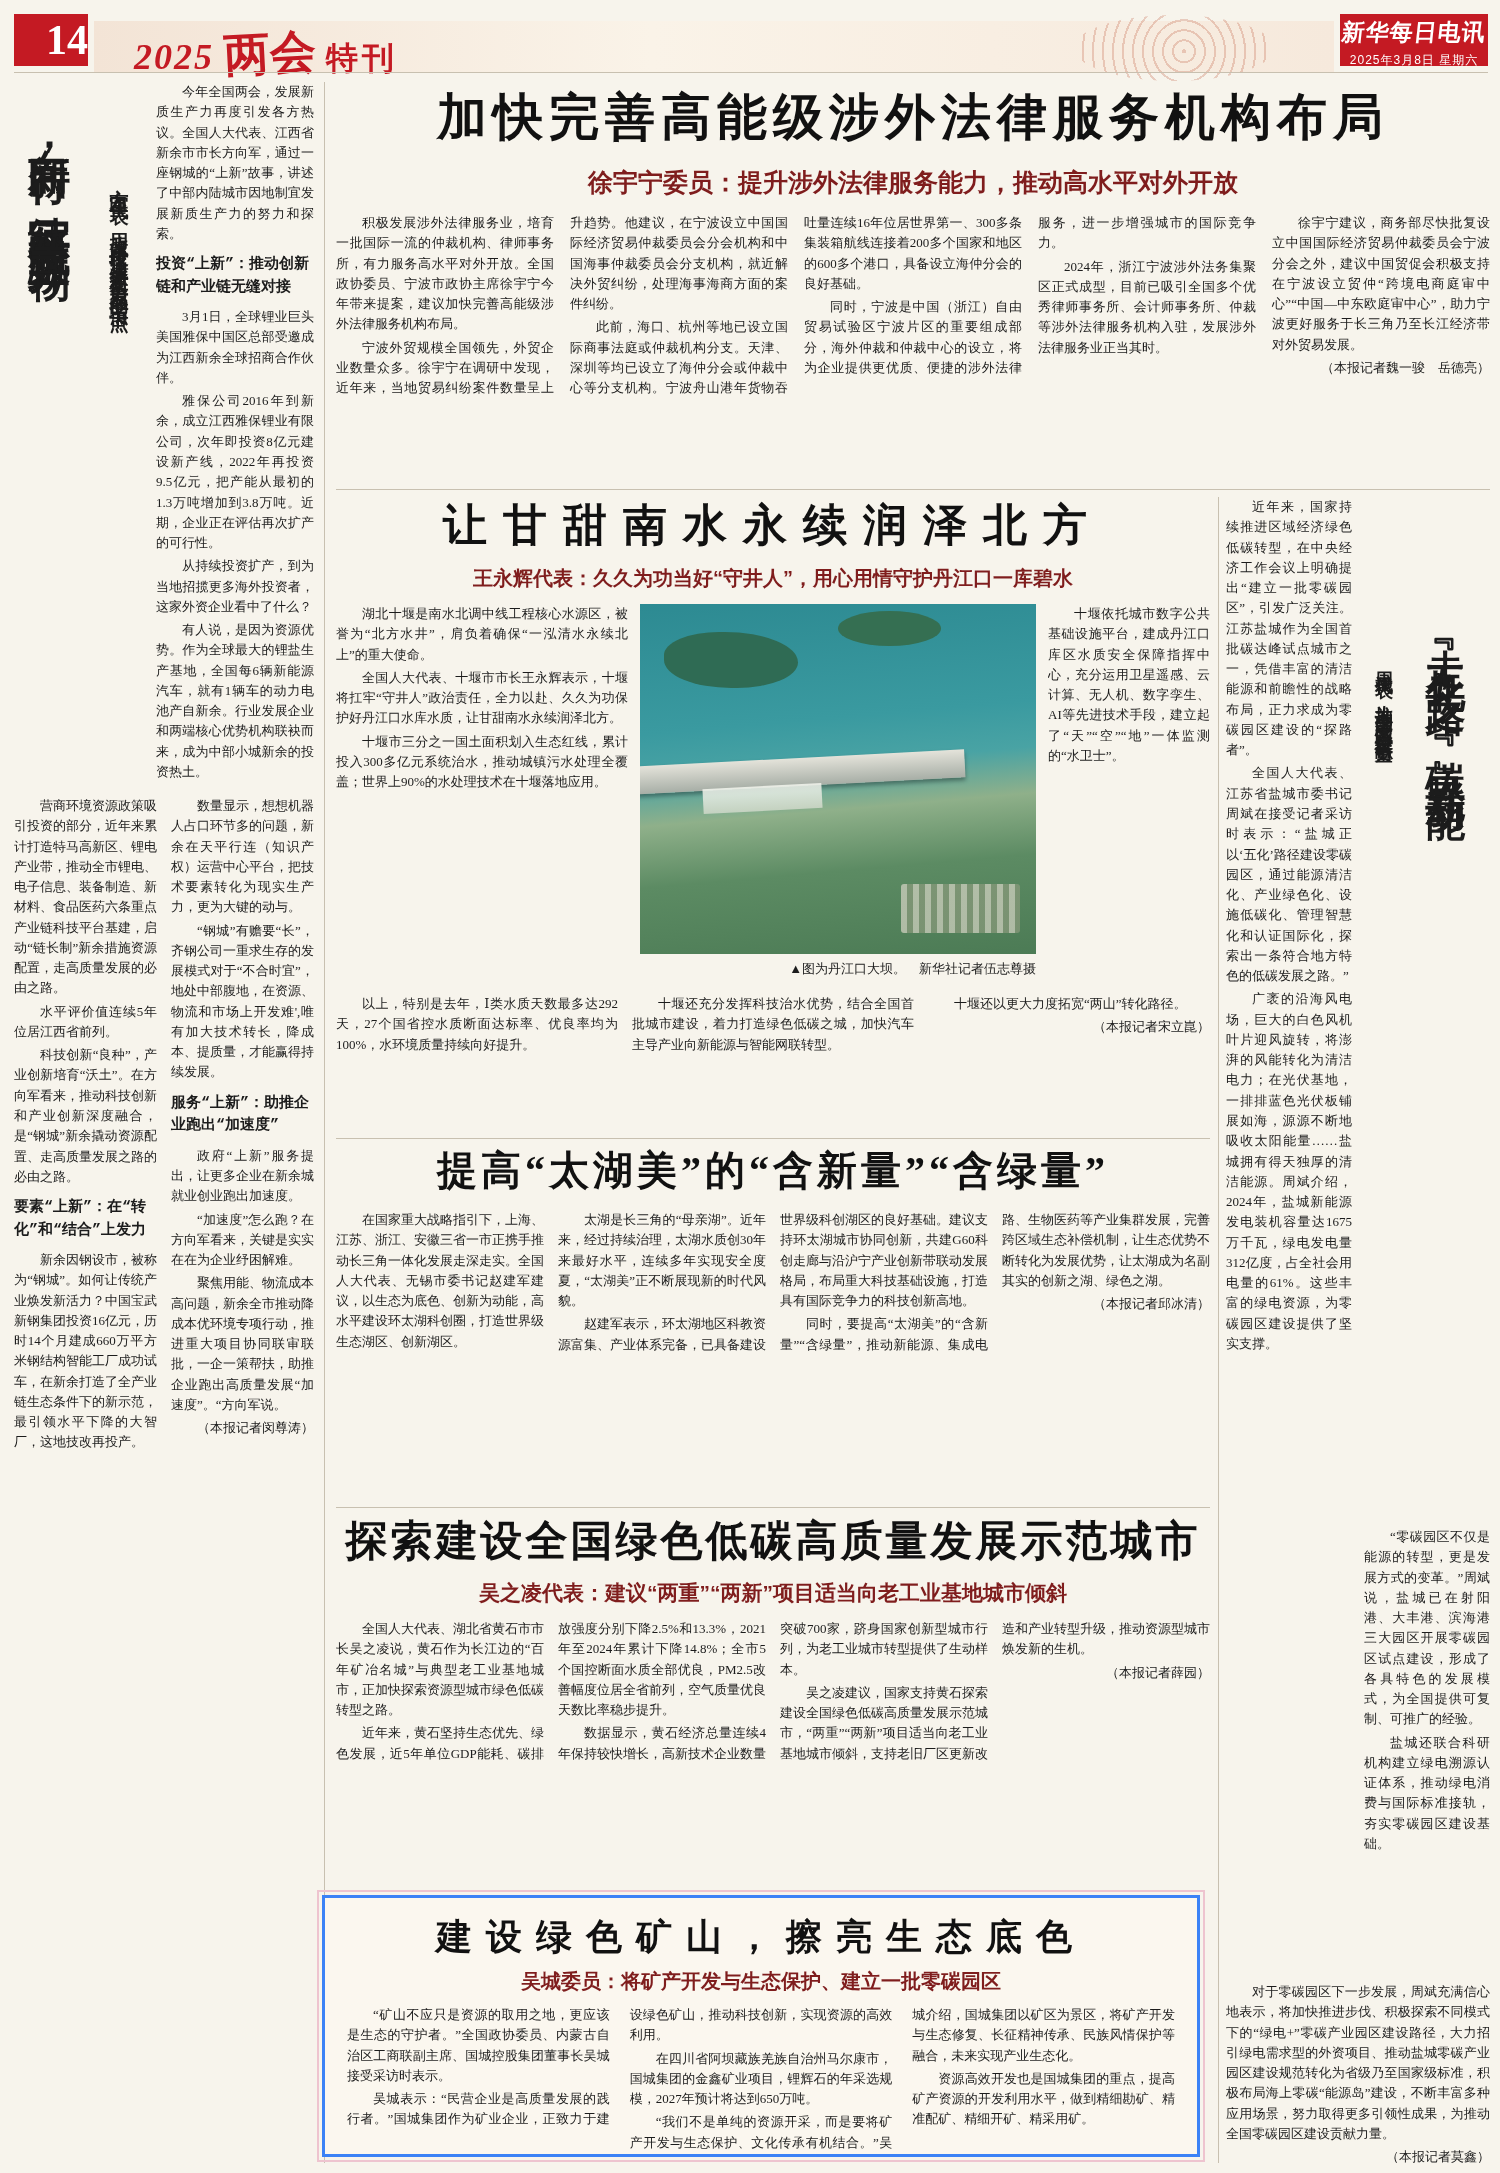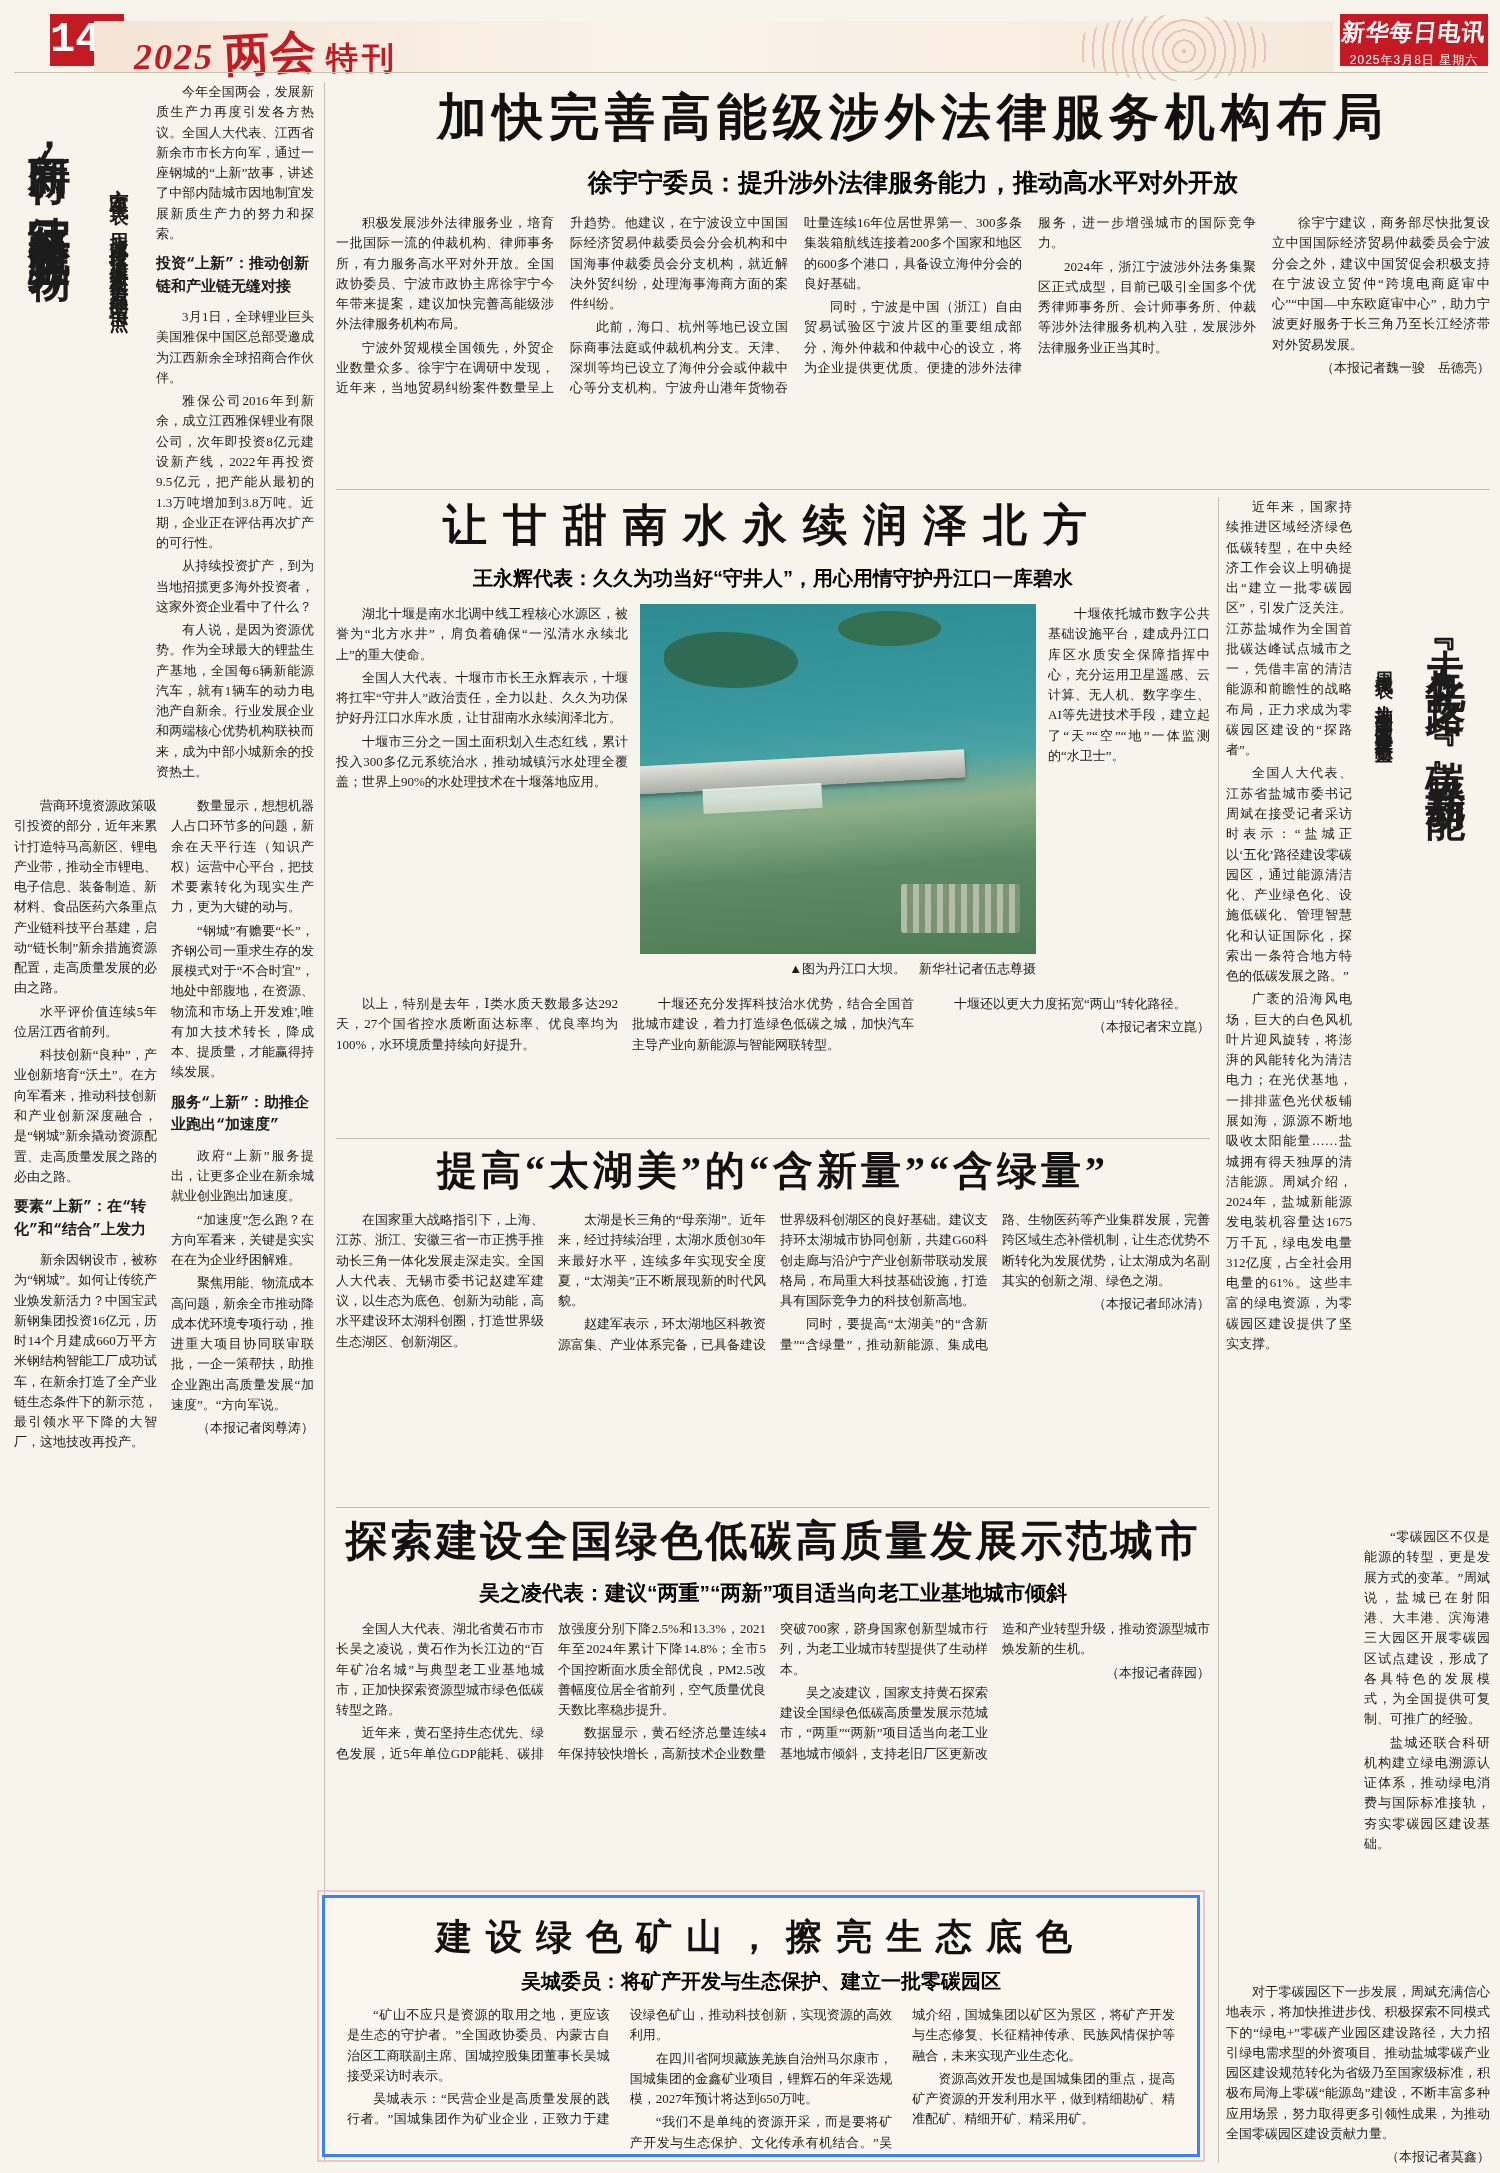--- a/index.html
+++ b/index.html
@@ -1,42 +1,42 @@
 <!DOCTYPE html>
 <html><head>
 <meta charset="utf-8">
 <style>
   html,body{margin:0;padding:0;background:#dedacf;}
   .page{position:relative;width:1500px;height:2173px;background:#f7f4ec;overflow:hidden;
         font-family:"Liberation Serif","DejaVu Serif",serif;color:#1c1c1c;}
   .abs{position:absolute;}
 
   
-  .pagenum{background:#c41a23;color:#fff;text-align:left;font-family:Liberation Mono, monospace;
-           font-weight:bold;font-size:42px;line-height:52px;margin-left:36px;}
+  .pagenum{background:#c41a23;color:#fff;text-align:right;font-family:Liberation Serif, serif;
+           font-weight:bold;font-size:42px;line-height:52px;}
   .banner{background:linear-gradient(90deg,#f3e4d6 0%,#faf3e8 45%,#f6e9dc 100%);}
   .banner-inner{display:flex;align-items:baseline;gap:10px;padding:2px 0 0 40px;color:#c41a23;}
   .bt-year{font-size:36px;font-weight:bold;font-style:italic;letter-spacing:2px;}
   .bt-lianghui{font-size:46px;font-weight:bold;transform:rotate(-3deg);display:inline-block;
                font-family:"DejaVu Serif",serif;}
   .bt-tekan{font-size:32px;font-weight:bold;letter-spacing:4px;}
   .swirl{border-radius:50%;
      background:repeating-radial-gradient(circle at 55% 55%, rgba(193,98,70,.28) 0 2px, rgba(0,0,0,0) 2px 10px);}
   .masthead{background:#c41a23;color:#fff;text-align:center;}
   .mh-logo{font-weight:bold;font-size:23px;letter-spacing:1px;transform:skewX(-6deg);
            font-family:"DejaVu Serif",serif;padding-top:3px;}
   .mh-date{font-size:12px;margin-top:4px;letter-spacing:1px;font-family:"Liberation Sans",sans-serif;}
 
   .rule{background:#c8c0b0;}
 
   
   .p{margin:0 0 3px;text-indent:2em;text-align:justify;font-size:13px;line-height:1.56;}
   .sig{text-align:right;font-size:13px;line-height:1.6;}
   .headline{font-weight:bold;text-align:center;color:#111;}
-  .byline{font-weight:bold;text-align:center;font-family:"Liberation Sans","DejaVu Sans",sans-serif;color:#000000;}
+  .byline{font-weight:bold;text-align:center;font-family:"Liberation Sans","DejaVu Sans",sans-serif;color:#7f1d1d;}
   .crosshead{font-weight:bold;font-size:15px;line-height:1.5;margin:10px 0 8px;text-align:left;
              font-family:Liberation Mono, monospace;text-indent:0;}
   .vtext{writing-mode:vertical-rl;}
 
   
   .v-head{font-size:42px;font-weight:bold;letter-spacing:5px;line-height:1.1;}
   .v-sub{font-size:19px;font-weight:bold;letter-spacing:4px;font-family:"Liberation Sans",sans-serif;}
   .colbody{overflow:hidden;}
 
   

